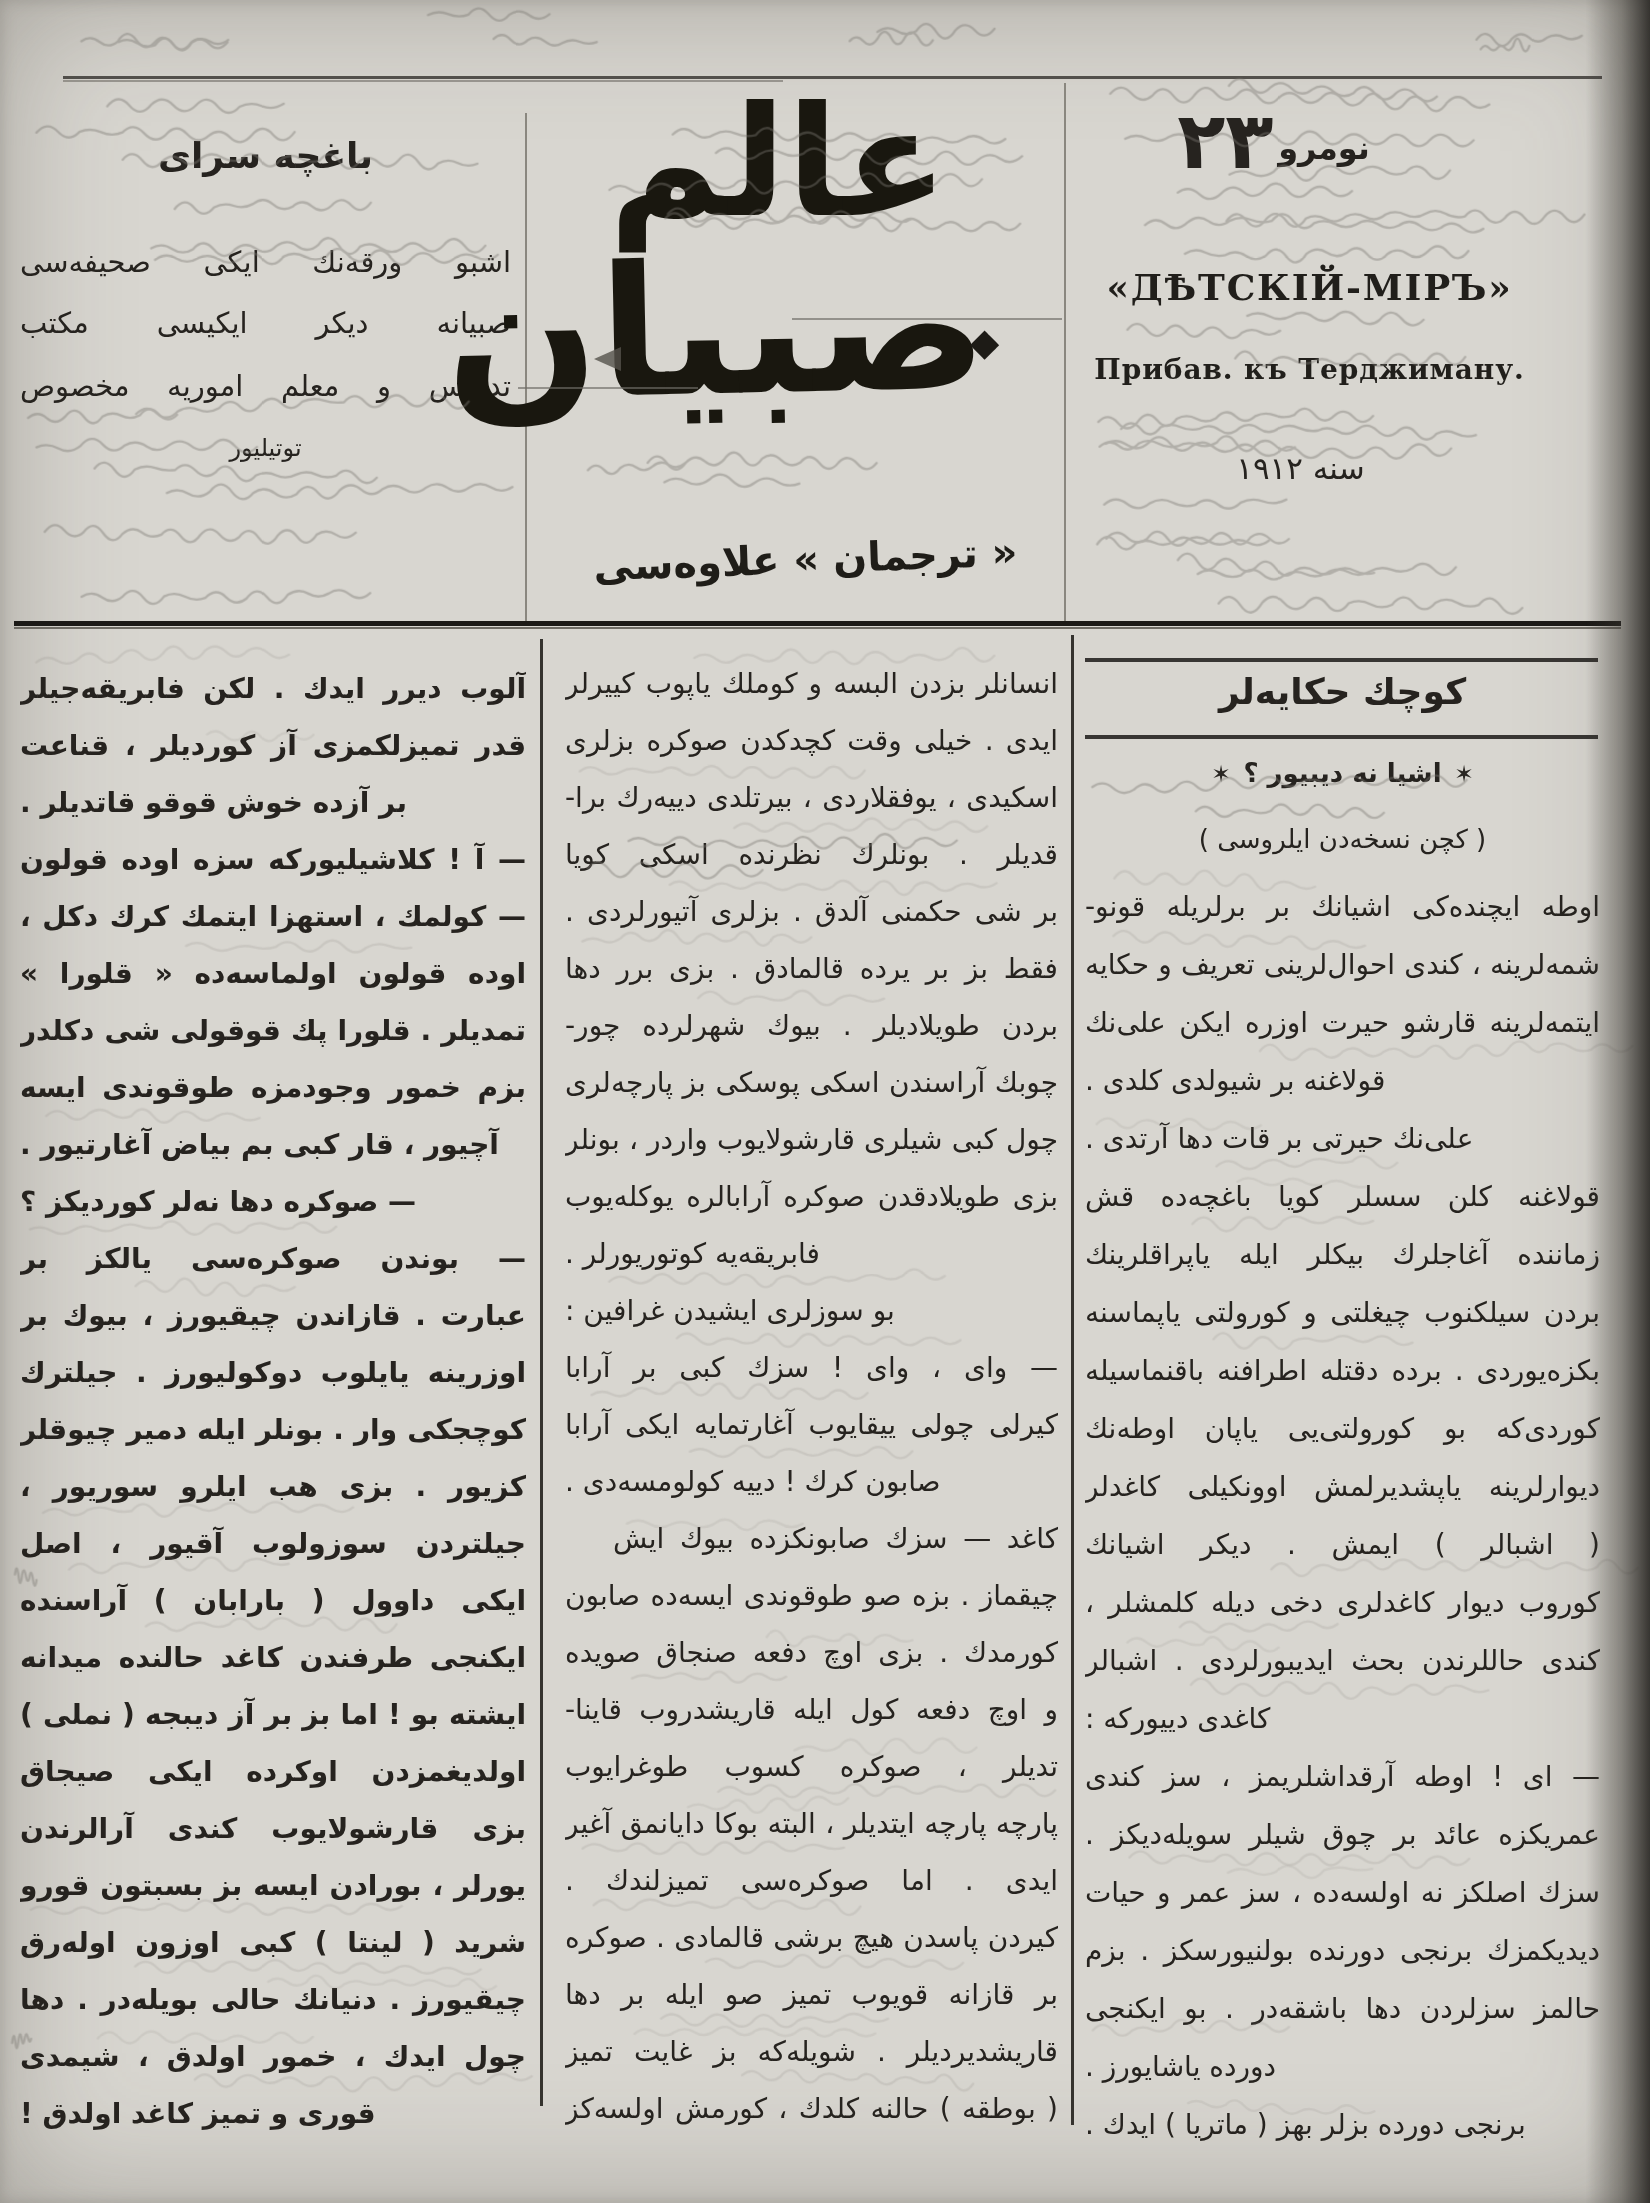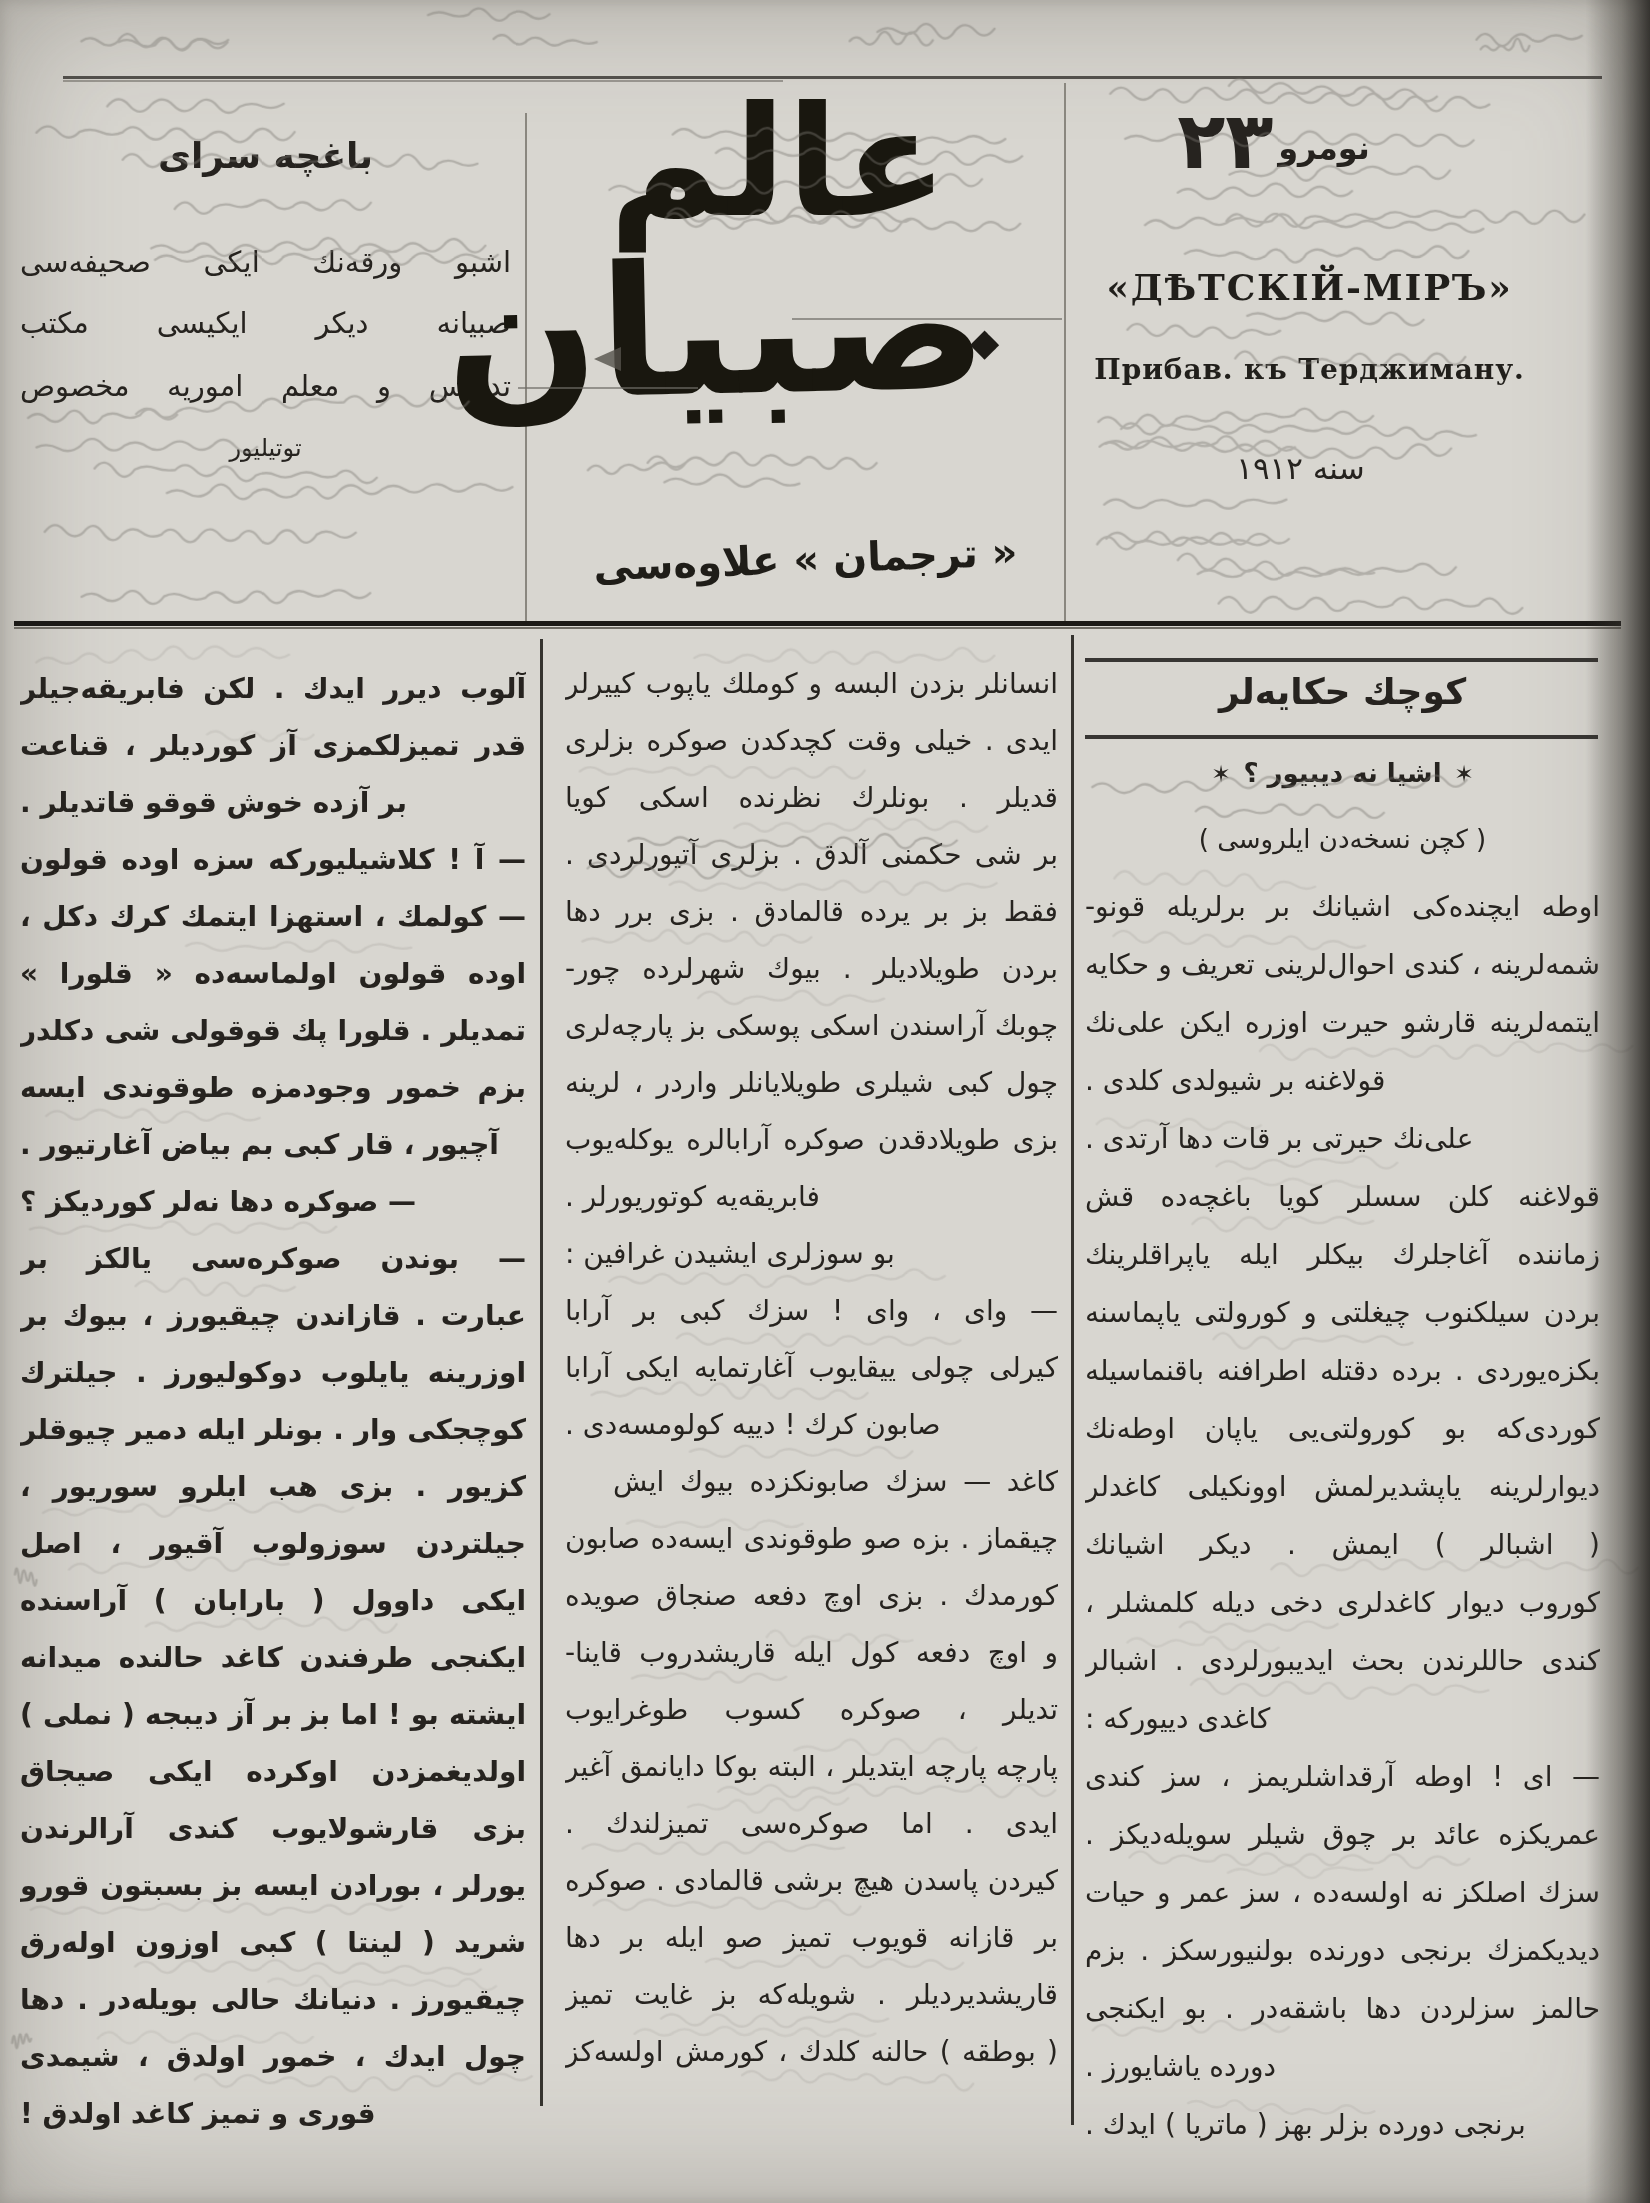--- a/index.html
+++ b/index.html
@@ -112,26 +112,27 @@
       <div class="line jst" style="height: 58px; line-height: 58px;">عمريكزه عائد بر چوق شيلر سويله‌ديكز .</div>
       <div class="line jst" style="height: 58px; line-height: 58px;">سزك اصلكز نه اولسه‌ده ، سز عمر و حيات</div>
       <div class="line jst" style="height: 58px; line-height: 58px;">ديديكمزك برنجى دورنده بولنيورسكز . بزم</div>
       <div class="line jst" style="height: 58px; line-height: 58px;">حالمز سزلردن دها باشقه‌در . بو ايكنجى</div>
       <div class="line end" style="height: 58px; line-height: 58px;">دورده ياشايورز .</div>
       <div class="line end" style="height: 58px; line-height: 58px;">برنجى دورده بزلر بهز ( ماتريا ) ايدك .</div>
     </div>
   <div class="abs ar col" style="left:565px;top:655px;width:493px;">
       <div class="line jst" style="height: 57px; line-height: 57px;">انسانلر بزدن البسه و كوملك ياپوب كييرلر</div>
       <div class="line jst" style="height: 57px; line-height: 57px;">ايدى . خيلى وقت كچدكدن صوكره بزلرى</div>
+      <div class="line jst" style="height: 57px; line-height: 57px;">اسكيدى ، يوفقلاردى ، بيرتلدى دييه‌رك برا-</div>
       <div class="line jst" style="height: 57px; line-height: 57px;">قديلر . بونلرك نظرنده اسكى كويا فائده‌سز</div>
       <div class="line jst" style="height: 57px; line-height: 57px;">بر شى حكمنى آلدق . بزلرى آتيورلردى .</div>
       <div class="line jst" style="height: 57px; line-height: 57px;">فقط بز بر يرده قالمادق . بزى برر دها</div>
       <div class="line jst" style="height: 57px; line-height: 57px;">بردن طويلاديلر . بيوك شهرلرده چور-</div>
       <div class="line jst" style="height: 57px; line-height: 57px;">چوبك آراسندن اسكى پوسكى بز پارچه‌لرى ،</div>
-      <div class="line jst" style="height: 57px; line-height: 57px;">چول كبى شيلرى طويلايانلر واردر ، لرينه</div>
+      <div class="line jst" style="height: 57px; line-height: 57px;">چول كبى شيلرى قارشولايوب واردر ، بونلر</div>
       <div class="line jst" style="height: 57px; line-height: 57px;">بزى طويلادقدن صوكره آرابالره يوكله‌يوب</div>
       <div class="line end" style="height: 57px; line-height: 57px;">فابريقه‌يه كوتوريورلر .</div>
       <div class="line end" style="height: 57px; line-height: 57px;">بو سوزلرى ايشيدن غرافين :</div>
       <div class="line jst" style="height: 57px; line-height: 57px;">— واى ، واى ! سزك كبى بر آرابا</div>
       <div class="line jst" style="height: 57px; line-height: 57px;">كيرلى چولى ييقايوب آغارتمايه ايكى آرابا</div>
       <div class="line end" style="height: 57px; line-height: 57px;">صابون كرك ! دييه كولومسه‌دى .</div>
       <div class="line jst" style="height: 57px; line-height: 57px; margin-left: 48px;">كاغد — سزك صابونكزده بيوك ايش</div>
       <div class="line jst" style="height: 57px; line-height: 57px;">چيقماز . بزه صو طوقوندى ايسه‌ده صابون</div>
       <div class="line jst" style="height: 57px; line-height: 57px;">كورمدك . بزى اوچ دفعه صنجاق صويده</div>
       <div class="line jst" style="height: 57px; line-height: 57px;">و اوچ دفعه كول ايله قاريشدروب قاينا-</div>

